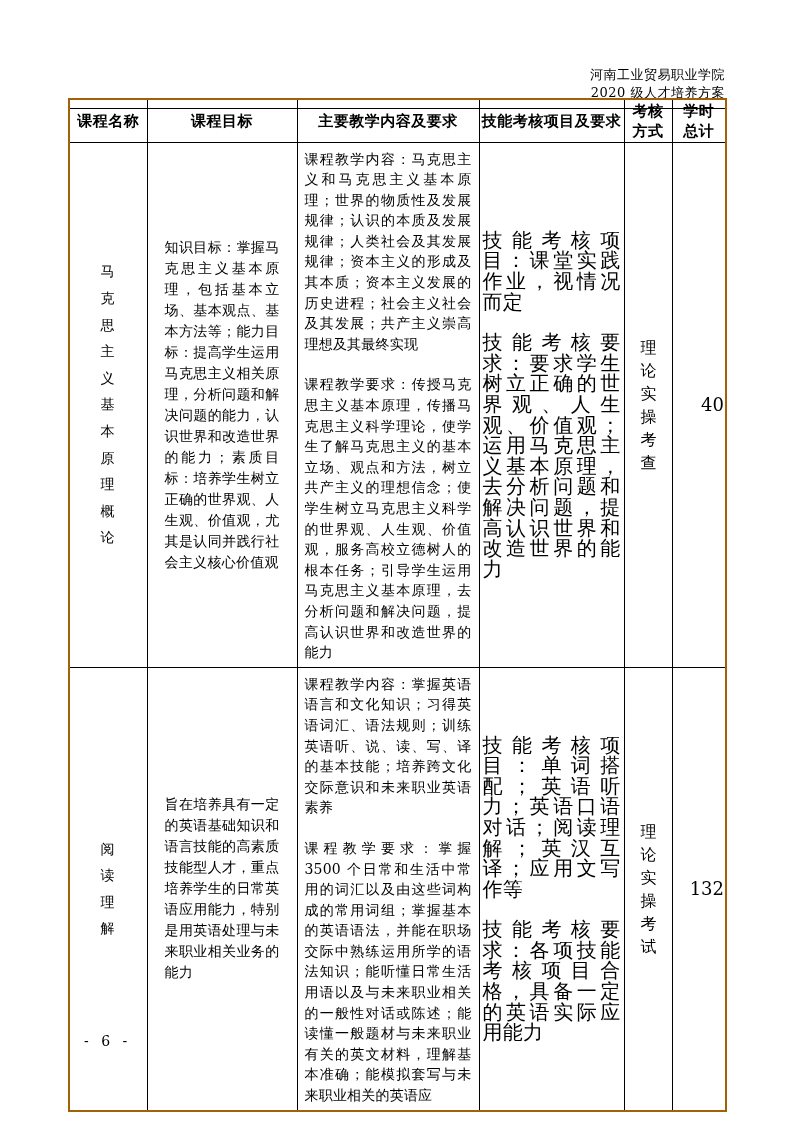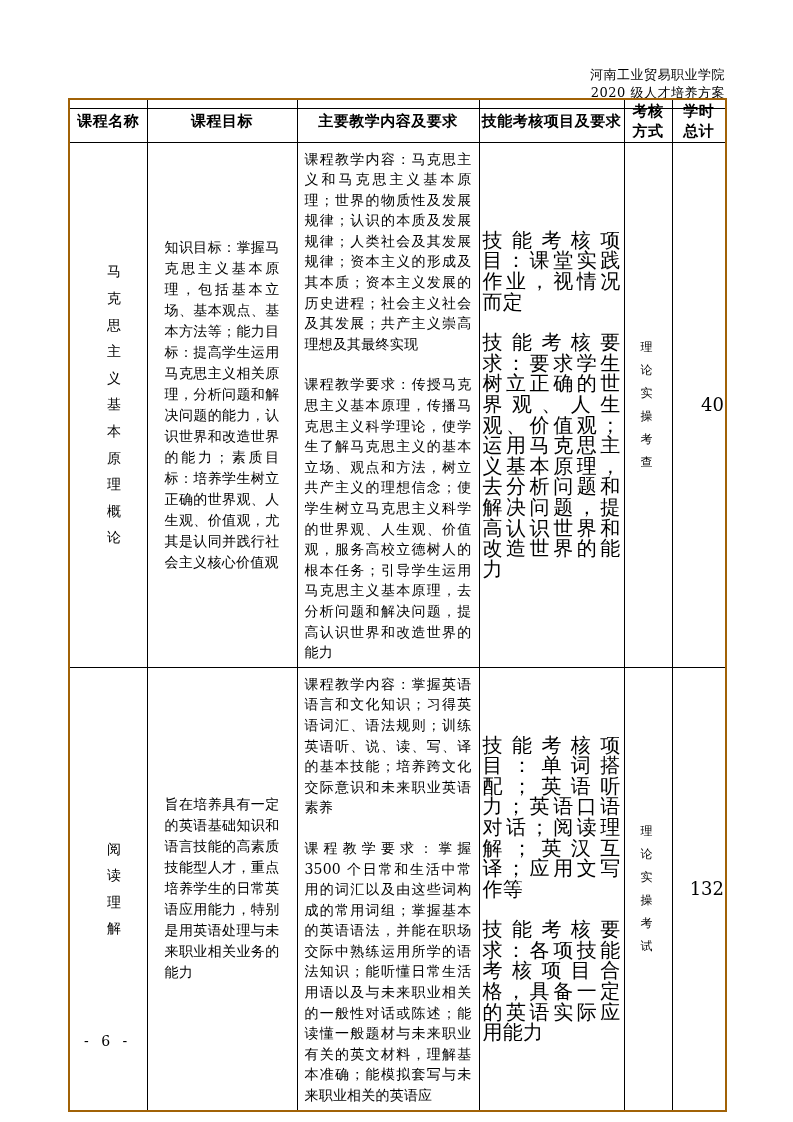--- a/index.html
+++ b/index.html
@@ -49,21 +49,21 @@
     font-weight: bold;
     text-align: center;
     vertical-align: middle;
     height: 43px;
     padding: 0 2px;
     line-height: 1.35;
     letter-spacing: 0.5px;
   }
   .pre { white-space: pre-line; margin-top: 20px; }
   td.cell-name {
-    text-align: right;
+    text-align: center;
     vertical-align: middle;
     font-size: 14px;
     line-height: 1.9;
     letter-spacing: 1.5px;
     padding: 0 24px;
   }
   td.cell-obj {
     vertical-align: middle;
     text-align: justify;
     font-size: 14px;
@@ -81,23 +81,23 @@
   }
   td.cell-assess {
     vertical-align: middle;
     text-align: justify;
     font-size: 20px;
     line-height: 20.6px;
     padding: 0 3px;
     letter-spacing: 0.2px;
   }
   td.cell-method {
-    text-align: left;
+    text-align: right;
     vertical-align: middle;
-    font-size: 12px;
+    font-size: 16px;
     line-height: 23px;
     padding: 16px;
   }
   td.cell-hours {
     text-align: right;
     vertical-align: middle;
     font-size: 18px;
   }
   .cellp { margin: 0; }
   .cellp + .cellp { margin-top: 20px; }

